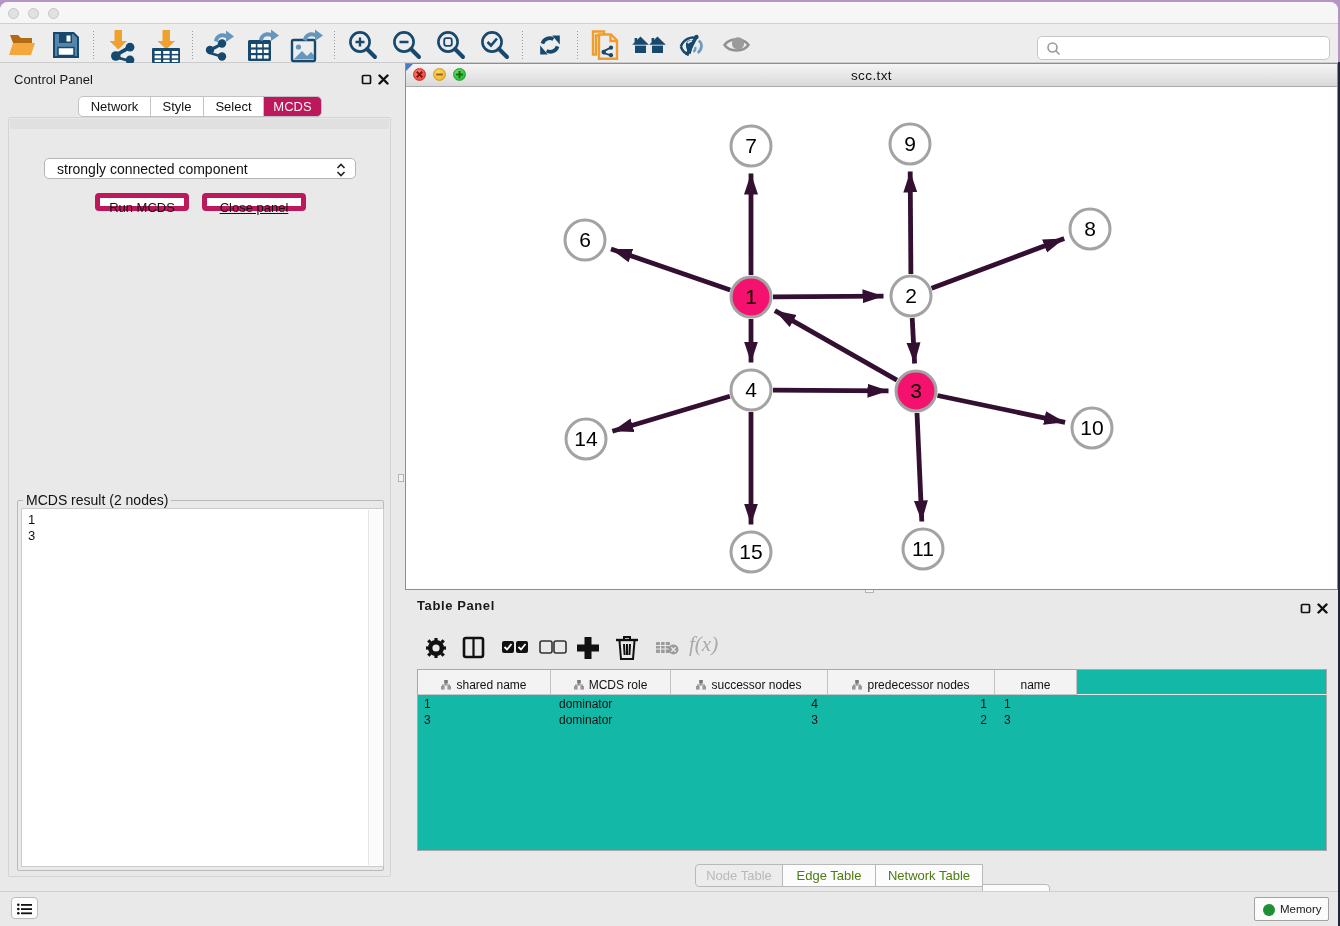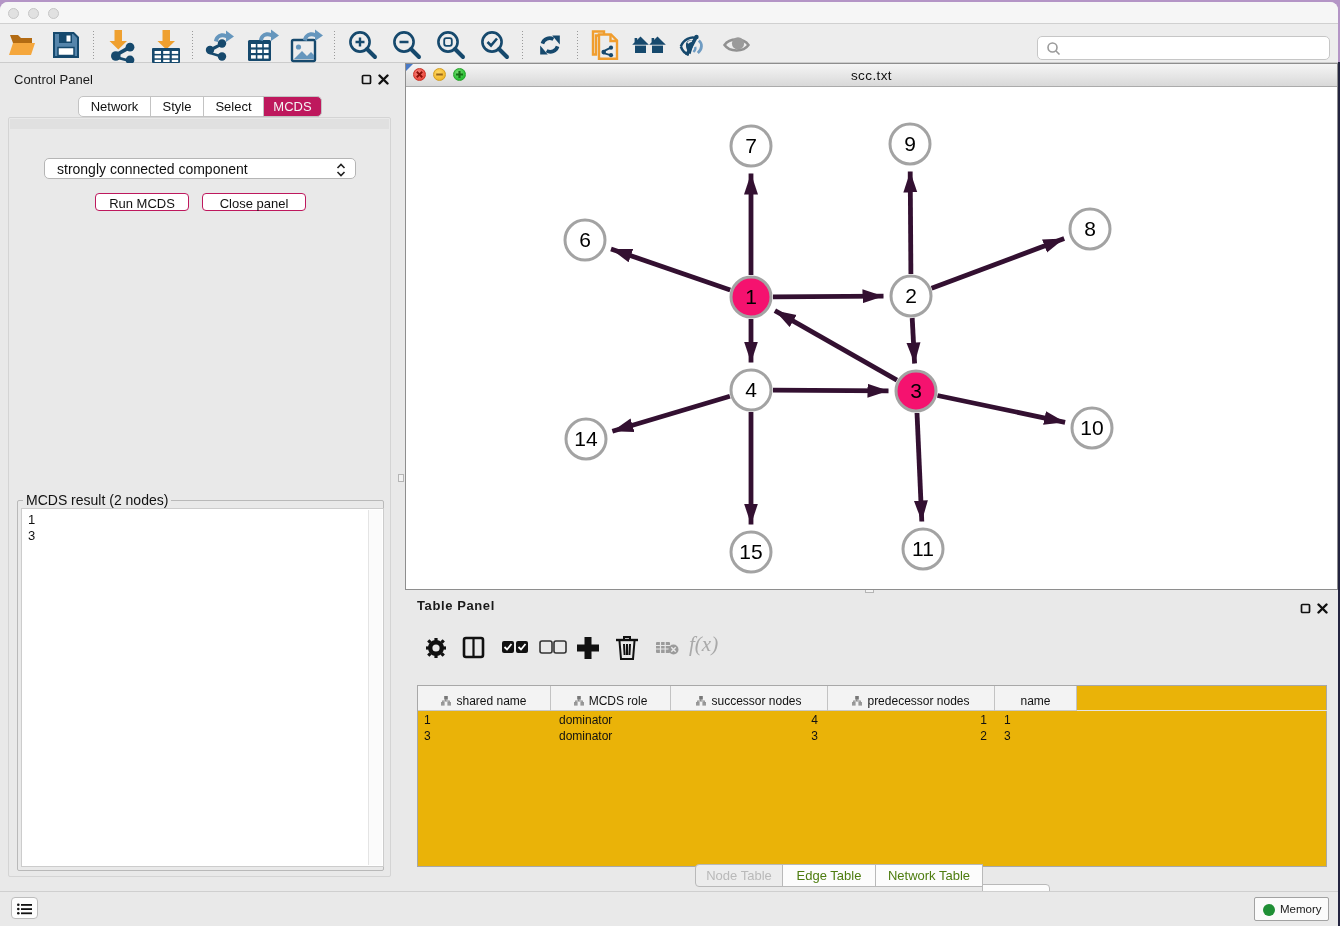--- a/index.html
+++ b/index.html
@@ -19,37 +19,37 @@
 #memdot{position:absolute;left:8px;top:5.5px;width:12px;height:12px;border-radius:50%;background:#1f8f35;}
 
 #cphead{position:absolute;left:14px;top:70px;font-size:13px;color:#1a1a1a;}
 .wbtn{position:absolute;color:#111;}
 #cptabs{position:absolute;left:78px;top:94px;height:22px;font-size:13px;color:#111;}
 .cptab{position:absolute;top:0;height:21px;background:#ffffff;border:1px solid #c3c3c3;text-align:center;line-height:19px;}
 #cppanel{position:absolute;left:8px;top:115px;width:383px;height:760px;background:#e9e9e9;border:1px solid #d4d4d4;border-radius:2px;}
 #cppanel .topstrip{position:absolute;left:1px;top:1px;right:1px;height:10px;background:#e0e0e0;}
 #optlabel{position:absolute;left:0;top:133px;width:400px;text-align:center;font-size:14px;letter-spacing:0.4px;color:#111;}
 #combo{position:absolute;left:44px;top:156px;width:312px;height:21px;background:#ffffff;border:1px solid #b5b5b5;border-radius:5px;font-size:14px;color:#111;line-height:21px;padding-left:12px;}
-.btn{position:absolute;top:191px;height:18px;background:#ffffff;border:1px solid #be185d;border-radius:4px;font-size:13px;color:#111;text-align:center;line-height:20px;}
+.btn{position:absolute;top:191px;height:18px;background:#ffffff;border:5px solid #be185d;border-radius:4px;font-size:13px;color:#111;text-align:center;line-height:20px;}
 #fieldset{position:absolute;left:17px;top:498px;width:367px;height:371px;border:1px solid #b9b9b9;border-radius:2px;}
 #legend{position:absolute;left:5px;top:-9px;background:#e9e9e9;padding:0 3px;font-size:14px;color:#111;}
 #mcdsarea{position:absolute;left:3px;top:7px;width:363px;height:359px;background:#ffffff;border:1px solid #cccccc;font-size:13px;color:#111;}
 #mcdstrack{position:absolute;right:1px;top:1px;width:14px;height:355px;background:#fbfbfb;border-left:1px solid #e4e4e4;}
 
 .grip{position:absolute;background:#f2f2f2;border:1px solid #b5b5b5;}
 
 #netwin{position:absolute;left:405px;top:61px;width:933px;height:527px;border:1px solid #8e8e8e;background:#ffffff;}
 #nettitle{position:absolute;left:0;top:0;width:931px;height:23px;background:linear-gradient(#f5f5f5,#d9d9d9);border-bottom:1px solid #ababab;}
 .mtl{position:absolute;top:4px;width:13px;height:13px;border-radius:50%;}
 #nettext{position:absolute;left:0;top:4px;width:931px;text-align:center;font-size:13.5px;letter-spacing:0.4px;color:#111;}
 #canvas{position:absolute;left:0;top:23px;width:931px;height:502px;background:#ffffff;}
 
 #tphead{position:absolute;left:417px;top:596px;font-size:13px;letter-spacing:0.6px;color:#1a1a1a;font-weight:bold;}
 #tptoolbar{position:absolute;left:417px;top:627px;height:37px;}
-#tablebox{position:absolute;left:417px;top:667px;width:910px;height:182px;background:#eab308;border:1px solid #a8a8a8;margin-top:16px;}
+#tablebox{position:absolute;left:417px;top:667px;width:910px;height:182px;background:#14b8a6;border:1px solid #a8a8a8;}
 #thead{position:absolute;left:0;top:0;height:25px;background:#f3f3f3;border-bottom:1px solid #c8c8c8;font-size:12px;color:#111;}
 .hcell{position:absolute;top:0;height:25px;border-right:1px solid #c3c3c3;display:flex;align-items:center;justify-content:center;gap:5px;padding-top:4px;}
 .tcell{position:absolute;font-size:12px;color:#111;height:16px;line-height:16px;}
 #tabs2{position:absolute;left:695px;top:862px;height:23px;font-size:13px;}
 .btab{position:absolute;top:0;height:23px;background:#fcfcfc;border:1px solid #b9b9b9;text-align:center;line-height:21px;color:#4d7c0f;}
 </style></head><body>
 <div id="win">
   <div id="titlebar">
     <div class="tl" style="left:8px;"></div>
       <div class="tl" style="left:28px;"></div>
@@ -222,21 +222,21 @@
   <div id="cppanel">
       <div class="topstrip"></div>
     </div>
   <div id="combo">strongly connected component
     <svg width="10" height="14" style="position:absolute;right:9px;top:4px;" viewBox="0 0 10 14">
         <path d="M1.5 5 L5 1.5 L8.5 5" fill="none" stroke="#222" stroke-width="1.6"></path>
         <path d="M1.5 9 L5 12.5 L8.5 9" fill="none" stroke="#222" stroke-width="1.6"></path>
       </svg>
   </div>
   <div class="btn" style="left:95px;width:94px;">Run MCDS</div>
-  <div class="btn" style="left:202px;width:104px;">Close panel</div>
+  <div class="btn" style="left:202px;width:104px;text-decoration:underline;">Close panel</div>
   <div id="fieldset">
     <div id="legend">MCDS result (2 nodes)</div>
     <div id="mcdsarea">
         <div style="padding:3px 0 0 6px;line-height:16px;">1<br>3</div>
         <div id="mcdstrack"></div>
       </div>
   </div>
   <div class="grip" style="left:398px;top:472px;width:6px;height:8px;"></div>
   <div class="grip" style="left:865px;top:585px;width:9px;height:6px;"></div>
 

